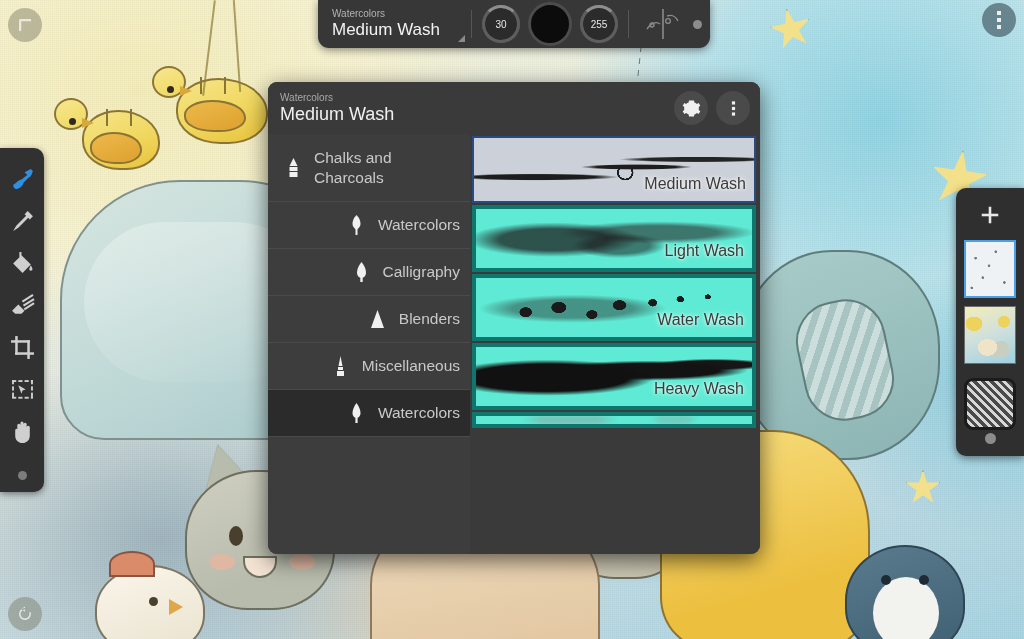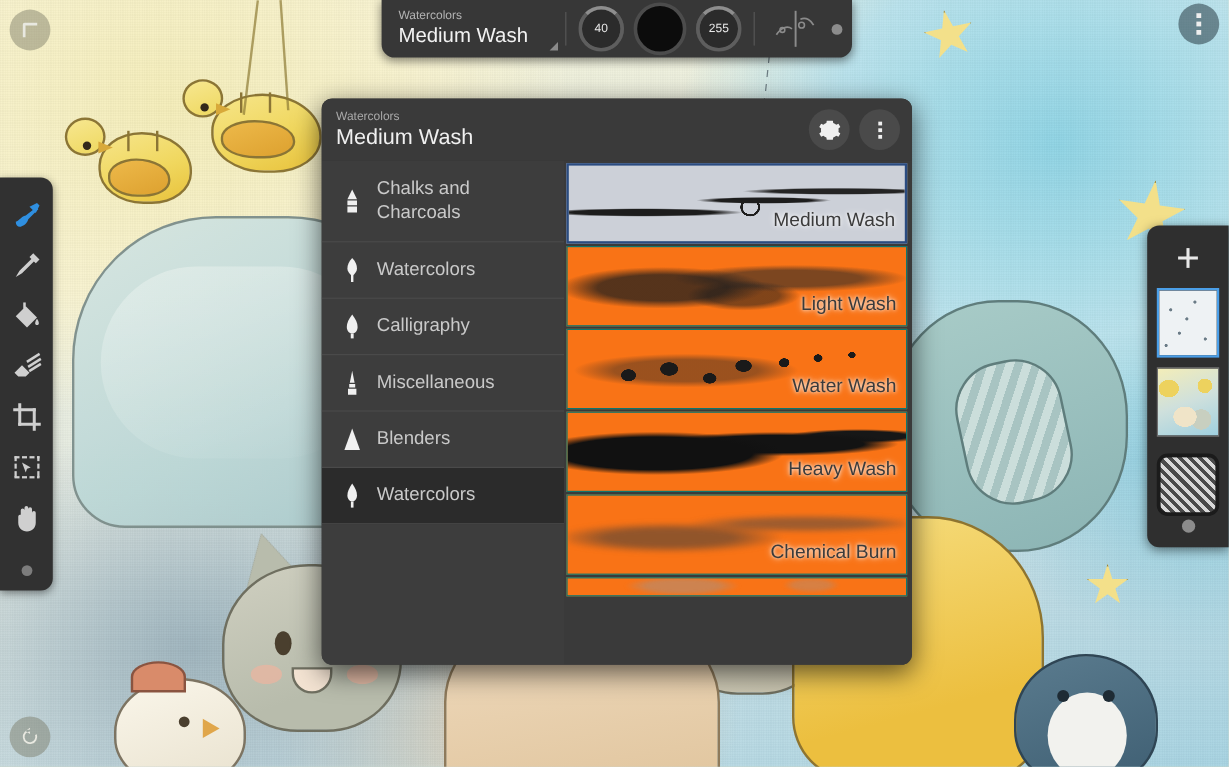--- a/index.html
+++ b/index.html
@@ -327,33 +327,33 @@
 
   
   .cat-col {
     width: 202px; flex:0 0 202px;
     background:#3d3d3d; overflow:hidden;
   }
   .cat-row {
     display:flex; align-items:center; gap: 12px;
     padding: 0 10px 0 16px;
     border-bottom: 1px solid #4a4a4a;
-    cursor:pointer; min-height: 47px;
+    cursor:pointer; min-height: 47px; justify-content: flex-end;
   }
   .cat-row.two-line { min-height: 68px; }
   .cat-row.selected { background: #2b2b2b; }
   .cat-ico { width: 18px; flex:0 0 18px; display:flex; align-items:center; justify-content:center; }
   .cat-ico svg { width:17px; height:22px; fill:#f0f0f0; }
   .cat-label { font-size: 15.5px; color:#c9c9c9; line-height: 20px; }
 
   
   .brush-col { flex:1; background:#3a3a3a; padding: 2px 4px 0 2px; overflow:hidden; }
   .brush-row {
     position: relative; height: 67px; margin-bottom: 2px;
-    background: #f97316; border: 1px solid #0f766e;
+    background: #5eead4; border: 4px solid #0f766e;
     display:flex; align-items:flex-end; justify-content:flex-end;
     overflow:hidden; cursor:pointer;
   }
   .brush-row.selected { background:#ccd0d8; border: 2px solid #2a4b80; }
   .brush-label {
     position:relative; z-index:3;
     font-size: 16px; color:#3b3b3b; padding: 0 8px 8px 0;
     text-shadow: 0 0 3px rgba(255,255,255,.9), 0 0 6px rgba(255,255,255,.8);
   }
   .stroke { position:absolute; inset:0; z-index:1; }
@@ -506,21 +506,21 @@
   <div class="top-bar">
     <div class="tb-names">
       <span class="tb-cat">Watercolors</span>
       <span class="tb-brush">Medium Wash</span>
     </div>
     <span class="tb-corner"></span>
     <div class="tb-sep"></div>
 
     <div class="knob">
       <span class="ring"></span>
-      <span class="knob-val">40</span>
+      <span class="knob-val">30</span>
     </div>
 
     <div class="knob solid"></div>
 
     <div class="knob">
       <span class="ring"></span>
       <span class="knob-val">255</span>
     </div>
 
     <div class="tb-sep"></div>
@@ -668,33 +668,33 @@
                 <rect x="6.8" y="17" width="2.4" height="4"></rect>
               </svg>
           </span>
           <span class="cat-label">Calligraphy</span>
         </div>
 
 
         <div class="cat-row">
           <span class="cat-ico">
             <svg viewBox="0 0 16 22">
+                <path d="M8 2L1.5 20h13z"></path>
+              </svg>
+          </span>
+          <span class="cat-label">Blenders</span>
+        </div>
+
+        <div class="cat-row">
+          <span class="cat-ico">
+            <svg viewBox="0 0 16 22">
                 <path d="M8 1L6 11h4zM5.5 12h5v3h-5zM4.5 16h7v5h-7z"></path>
               </svg>
           </span>
           <span class="cat-label">Miscellaneous</span>
-        </div>
-
-        <div class="cat-row">
-          <span class="cat-ico">
-            <svg viewBox="0 0 16 22">
-                <path d="M8 2L1.5 20h13z"></path>
-              </svg>
-          </span>
-          <span class="cat-label">Blenders</span>
         </div>
 
         <div class="cat-row selected">
           <span class="cat-ico">
             <svg viewBox="0 0 16 22">
                 <path d="M8 1C5.2 5 4 8 4 11c0 2.8 1.8 5 4 5s4-2.2 4-5c0-3-1.2-6-4-10z"></path>
                 <rect x="6.9" y="16" width="2.2" height="5"></rect>
               </svg>
           </span>
           <span class="cat-label">Watercolors</span>
@@ -717,24 +717,20 @@
         <div class="brush-row">
           <span class="stroke water"></span>
           <span class="brush-label">Water Wash</span>
         </div>
 
         <div class="brush-row">
           <span class="stroke heavy"></span>
           <span class="brush-label">Heavy Wash</span>
         </div>
 
-        <div class="brush-row">
-          <span class="stroke chem"></span>
-          <span class="brush-label">Chemical Burn</span>
-        </div>
 
 
         <div class="brush-row partial">
           <span class="stroke faint"></span>
         </div>
 
       </div>
     </div>
   </div>
 

